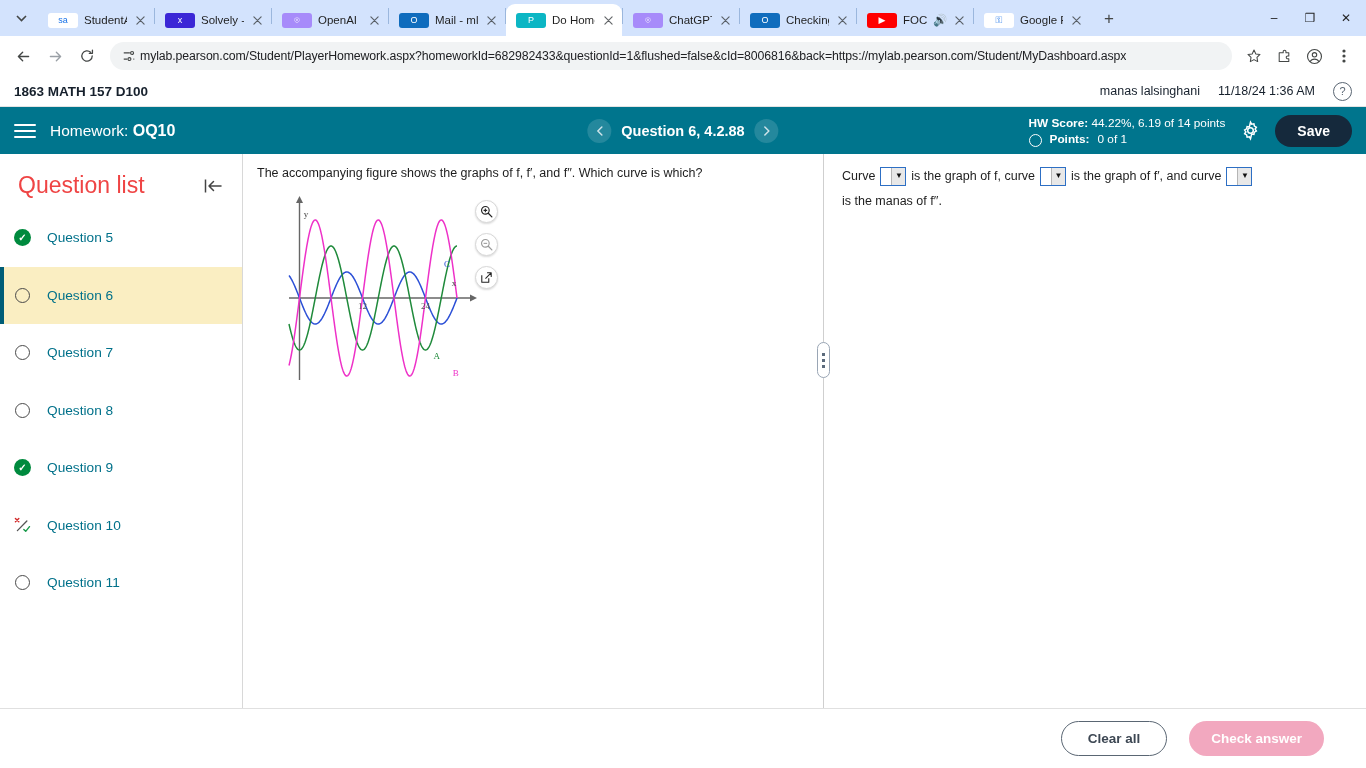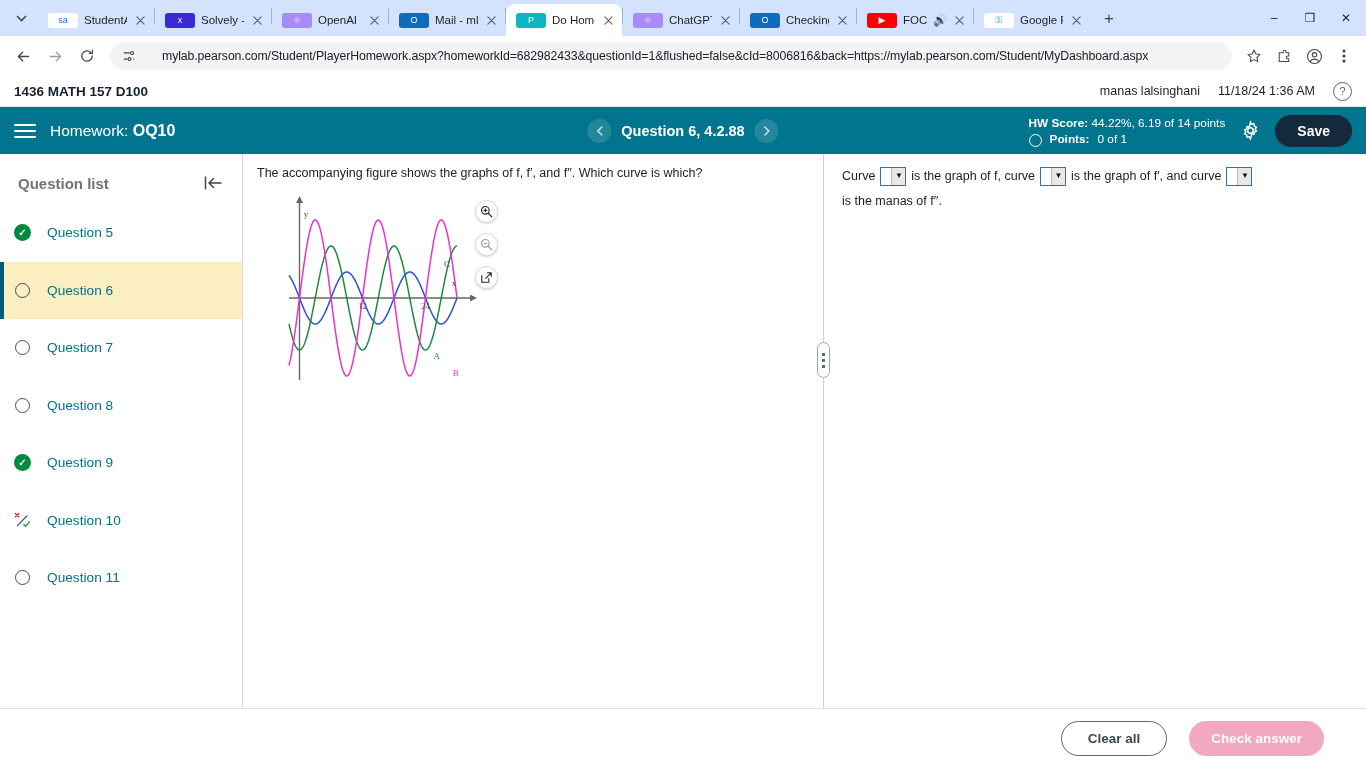--- a/index.html
+++ b/index.html
@@ -49,21 +49,21 @@
     justify-content: center; color: #1f1f1f; font-size: 12px; }
 
   .toolbar {
     height: 40px; background: #fff; display: flex; align-items: center;
     padding: 0 8px; gap: 2px;
   }
   .navbtn { width: 30px; height: 30px; display: flex; align-items: center;
     justify-content: center; color: #444746; border-radius: 50%; }
   .omnibox {
     flex: 1 1 auto; height: 28px; background: #f1f3f4; border-radius: 14px;
-    display: flex; align-items: center; padding: 0 12px; gap: 26px;
+    display: flex; align-items: center; padding: 0 12px; gap: 4px;
     margin: 0 6px; font-size: 12.3px; color: #202124;
   }
   .omnibox .urltext { white-space: nowrap; overflow: hidden; letter-spacing: -.1px; }
   .tb-icon { width: 28px; height: 28px; display: flex; align-items: center;
     justify-content: center; color: #444746; }
 
   
   .app { height: 692px; background: #fff; display: flex; flex-direction: column; }
 
   .coursebar {
@@ -99,21 +99,21 @@
   .gear { width: 22px; height: 22px; display:flex;align-items:center;justify-content:center; }
   .savebtn { background: #15293c; color: #fff; border-radius: 18px;
     padding: 8px 22px; font-size: 14px; font-weight: bold; border: none; }
 
   
   .content { flex: 1 1 auto; display: flex; min-height: 0; }
 
   .qlist { width: 243px; flex: 0 0 243px; border-right: 1px solid #d8d8d8;
     background: #fff; overflow: hidden; }
   .qlist-head { display: flex; align-items: center; padding: 18px 18px 10px 18px; }
-  .qlist-head h2 { font-size: 15px; font-weight: bold; color: #737373; }
+  .qlist-head h2 { font-size: 23px; font-weight: normal; color: #ef4444; }
   .collapse-btn { margin-left: auto; color: #444; width: 22px; height: 22px;
     display:flex;align-items:center;justify-content:center;}
   .qrow { height: 57.5px; display: flex; align-items: center; gap: 16px;
     padding-left: 14px; font-size: 13.7px; color: #00718a; position: relative; }
   .qrow.active { background: #faeec2; }
   .qrow.active::before { content: ""; position: absolute; left: 0; top: 0; bottom: 0;
     width: 4px; background: #005d77; }
   .stat { width: 17px; height: 17px; flex: 0 0 auto; display:flex;align-items:center;justify-content:center;}
   .ring { width: 15px; height: 15px; border: 1.7px solid #4a4a4a; border-radius: 50%; }
   .check { width: 17px; height: 17px; border-radius: 50%; background: #008a3e;
@@ -314,21 +314,21 @@
           <circle cx="2" cy="3" r="1.6" fill="#444746"></circle>
           <circle cx="2" cy="8" r="1.6" fill="#444746"></circle>
           <circle cx="2" cy="13" r="1.6" fill="#444746"></circle>
         </svg>
     </div>
   </div>
 
   <div class="app">
 
     <div class="coursebar">
-      <div class="course">1436 MATH 157 D100</div>
+      <div class="course">1863 MATH 157 D100</div>
       <div class="right">
         <span>manas lalsinghani</span>
         <span>11/18/24 1:36 AM</span>
         <span class="help-circle">?</span>
       </div>
     </div>
 
     <div class="hwbar">
       <div class="hamburger">
           <i></i>

